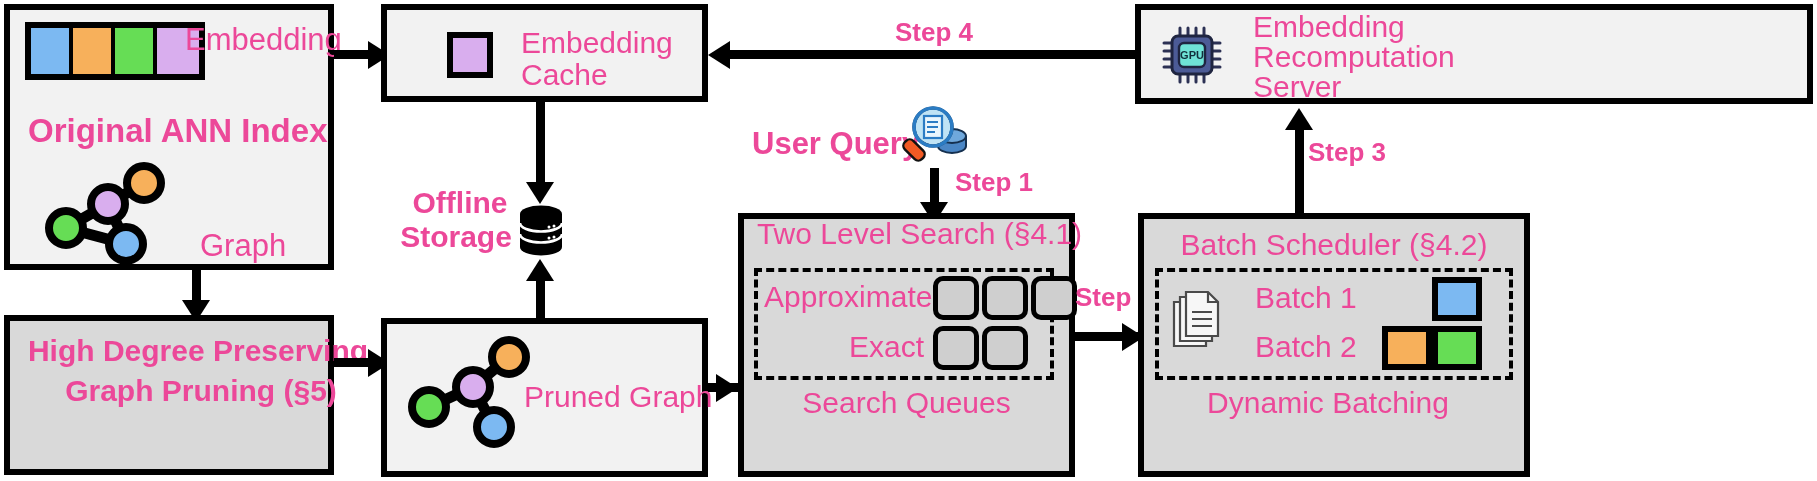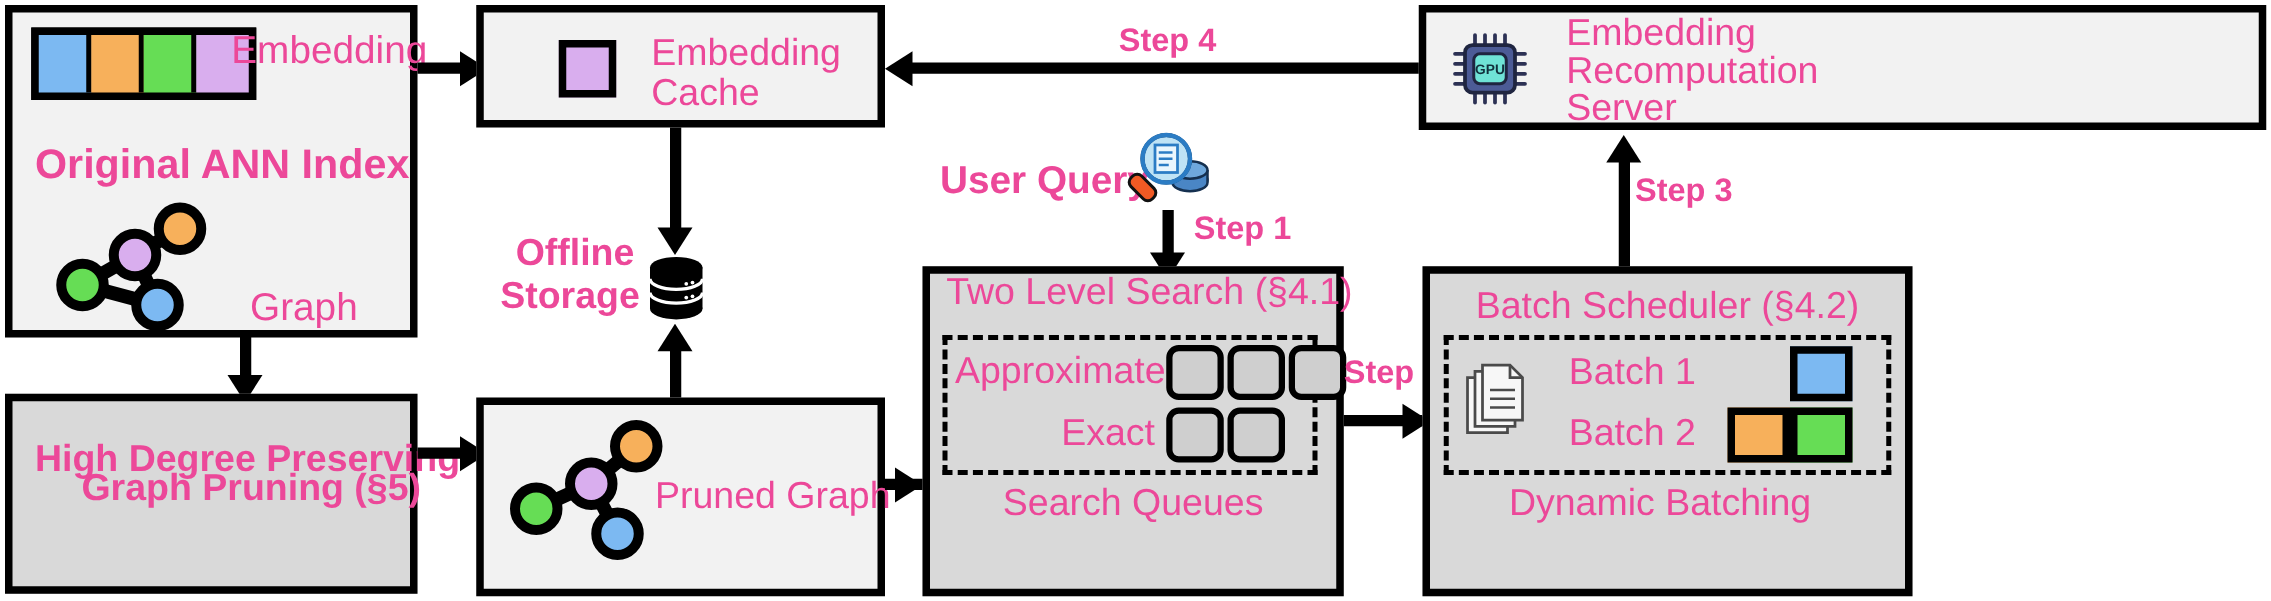--- a/index.html
+++ b/index.html
@@ -69,21 +69,21 @@
 
   <div class="txt" style="left:200px;top:228px;font-size:31px;">Graph</div>
 
   <div class="hline" style="left:334px;top:50px;width:38px;"></div>
   <div class="ahead ah-right" style="left:368px;top:41px;"></div>
 
   <div class="vline" style="left:192px;top:268px;height:40px;"></div>
   <div class="ahead ah-down" style="left:182px;top:300px;"></div>
 
   <div class="box shaded" style="left:4px;top:315px;width:330px;height:160px;"></div>
-  <div class="txt bold ctr" style="left:4px;top:334px;width:388px;font-size:30px;margin-top:17px;">High Degree Preserving</div>
+  <div class="txt bold ctr" style="left:4px;top:334px;width:388px;font-size:30px;">High Degree Preserving</div>
   <div class="txt bold ctr" style="left:4px;top:374px;width:330px;font-size:30px;padding-left:32px;">Graph Pruning (§5)</div>
 
   <div class="hline" style="left:334px;top:358px;width:38px;"></div>
   <div class="ahead ah-right" style="left:368px;top:349px;"></div>
 
   <div class="box" style="left:381px;top:4px;width:327px;height:98px;"></div>
   <div class="sq" style="left:447px;top:32px;width:46px;height:46px;background:#d9aeee;"></div>
   <div class="txt" style="left:521px;top:26px;font-size:30px;">Embedding</div>
   <div class="txt" style="left:521px;top:58px;font-size:30px;">Cache</div>
 

